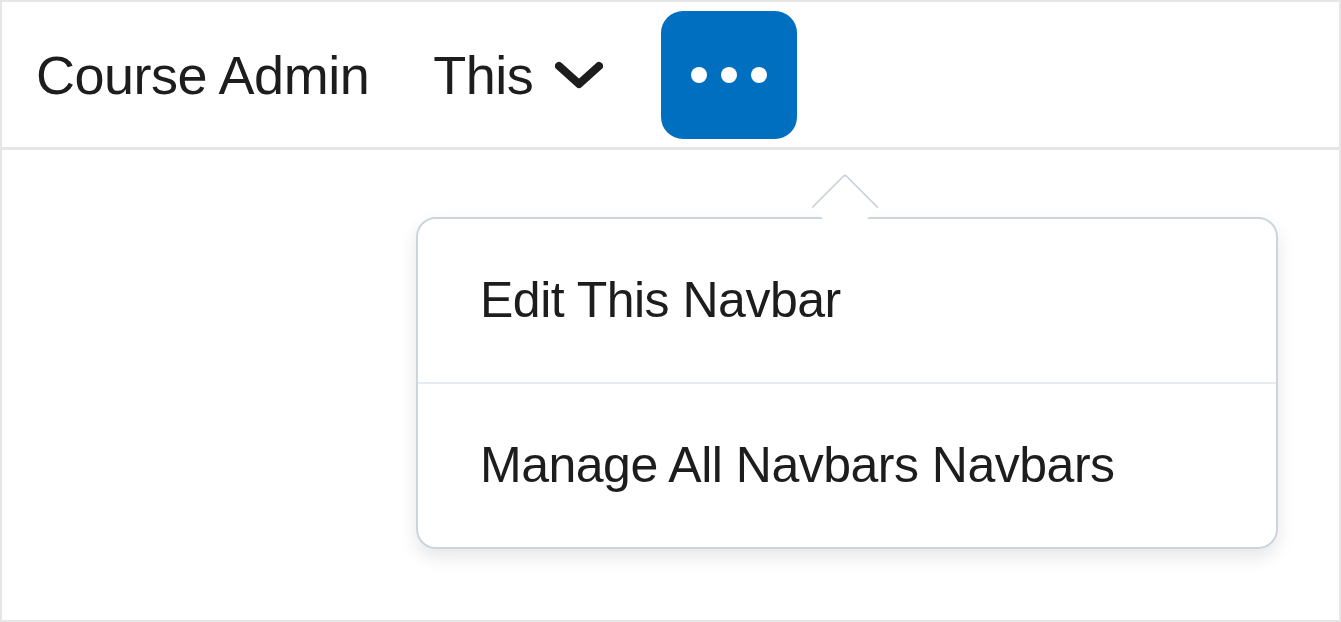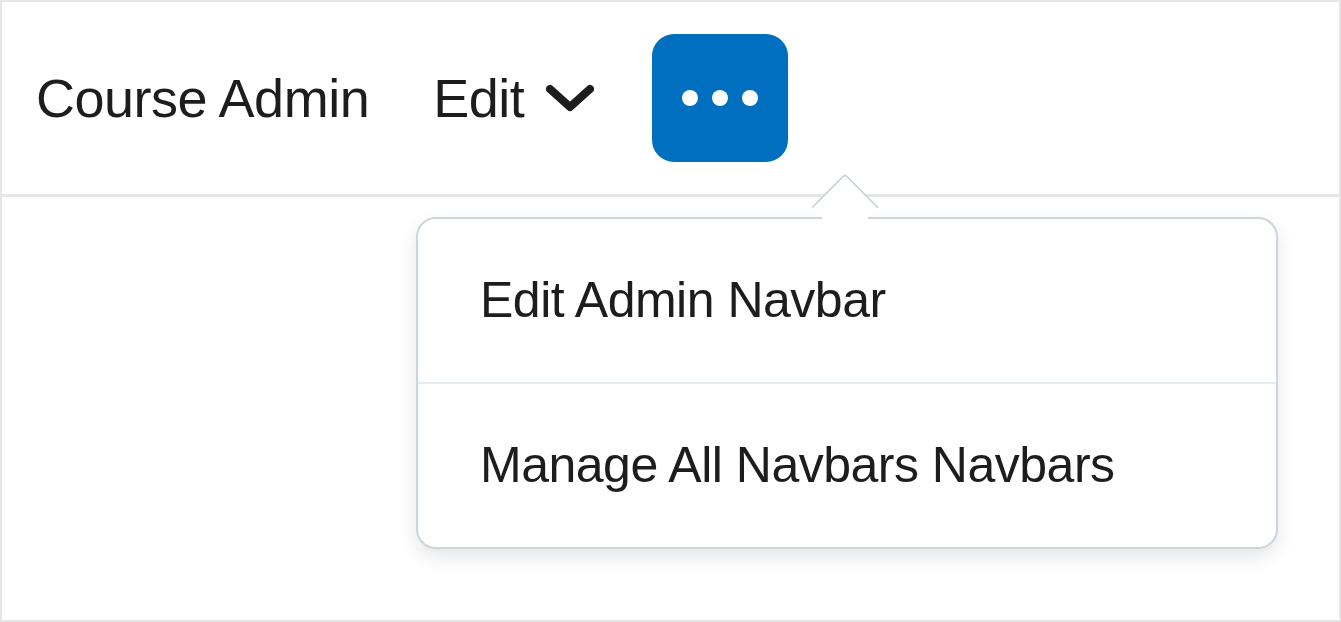--- a/index.html
+++ b/index.html
@@ -9,21 +9,21 @@
     background: #ffffff;
     border: 2px solid #e6e6e6;
     position: relative;
     overflow: hidden;
   }
 
   
   .navbar {
     display: flex;
     align-items: center;
-    height: 195px;
+    height: 148px;
     border-bottom: 3px solid #e6e6e6;
     padding-left: 34px;
     gap: 64px;
     background: #fff;
   }
 
   .nav-link {
     font-size: 54px;
     font-weight: 400;
     color: #1d1d1d;
@@ -118,21 +118,21 @@
   }
 </style>
 </head>
 <body>
 
 <div class="navbar">
 
   <div class="nav-link">Course Admin</div>
 
   <div class="nav-dropdown">
-    <span class="nav-link">Edit</span>
+    <span class="nav-link">This</span>
     <span class="chevron">
       <svg width="48" height="30" viewBox="0 0 48 30">
         <path d="M4 6 L24 24 L44 6" stroke="#1d1d1d" stroke-width="8" fill="none" stroke-linecap="round" stroke-linejoin="round"></path>
       </svg>
     </span>
   </div>
 
   <div class="context-btn">
     <span class="dots">
       <span class="dot"></span>
@@ -140,16 +140,16 @@
       <span class="dot"></span>
     </span>
   </div>
 
 </div>
 
 <div class="dropdown-wrapper">
   <div class="callout-arrow"></div>
   <div class="dropdown-panel">
     <div class="arrow-cover"></div>
-    <div class="dropdown-item">Edit Admin Navbar</div>
+    <div class="dropdown-item">Edit This Navbar</div>
     <div class="dropdown-item">Manage All Navbars Navbars</div>
   </div>
 </div>
 
 </body></html>

